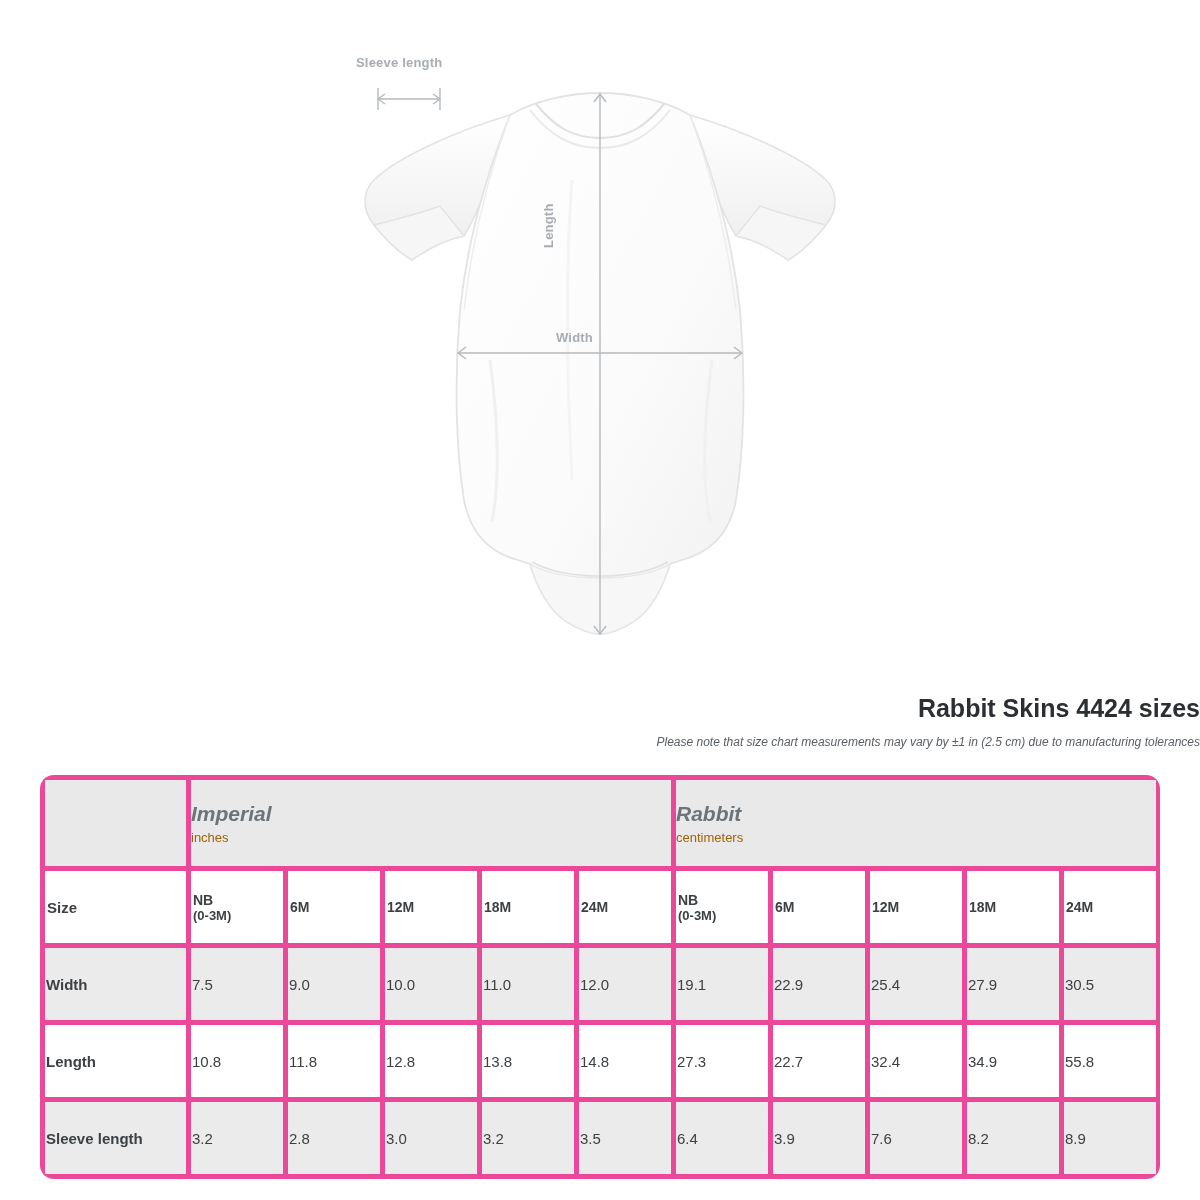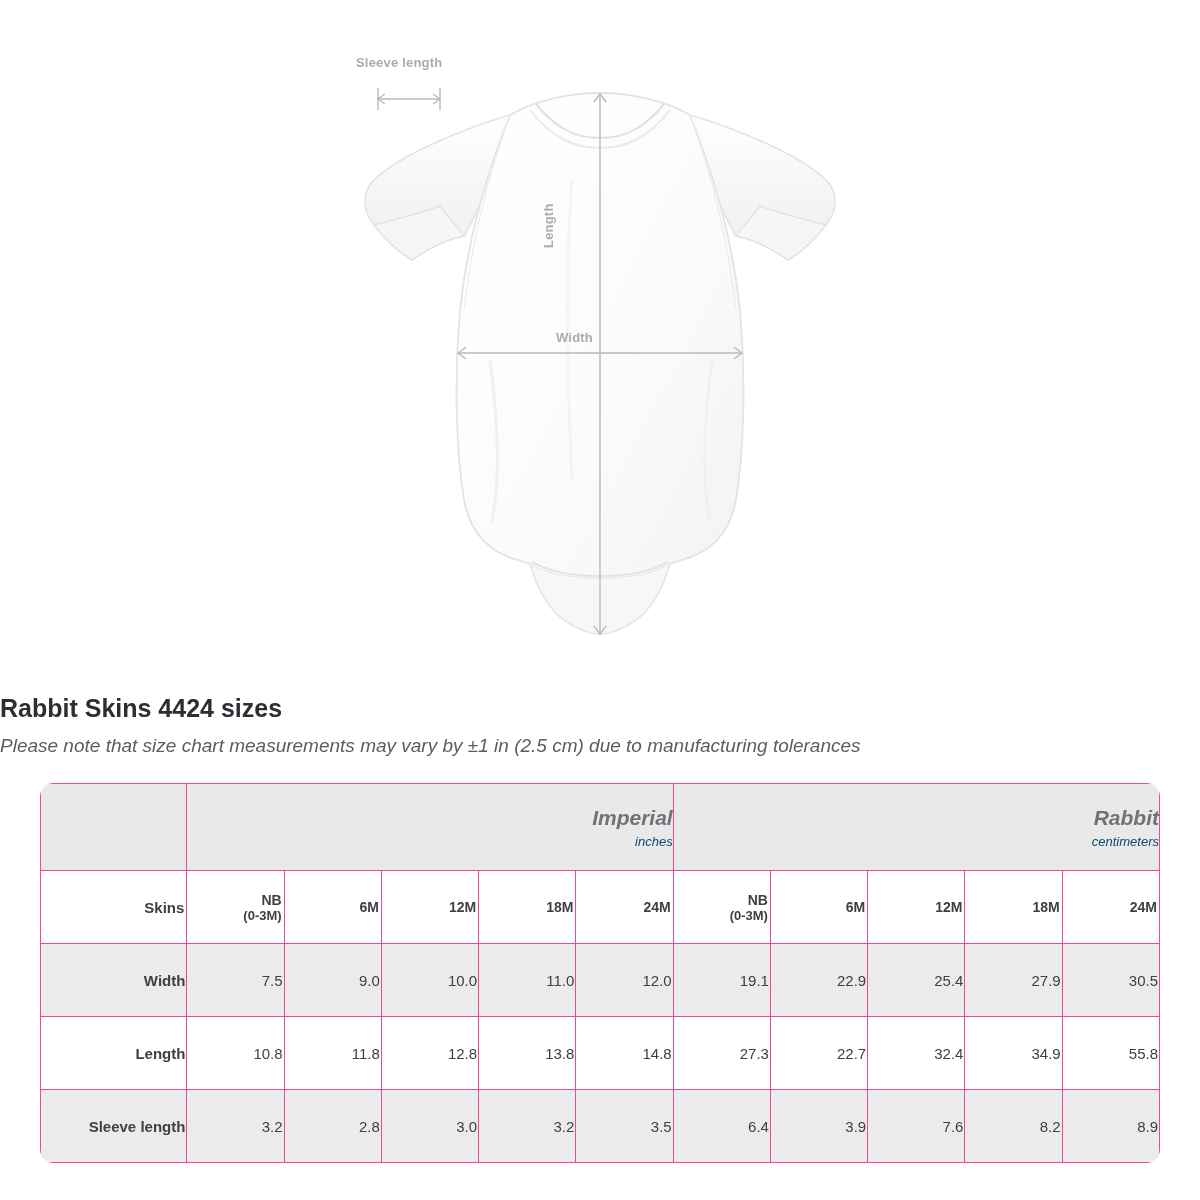--- a/index.html
+++ b/index.html
@@ -50,71 +50,70 @@
   .annot-width  { left: 556px; top: 330px; }
   .annot-length {
     left: 541px;
     top: 248px;
     transform: rotate(-90deg);
     transform-origin: left top;
   }
 
   
   .title-block {
-    text-align: left;
+    text-align: right;
     margin-top: 4px;
   }
   .chart-title {
     font-size: 25px;
     font-weight: bold;
     color: #2b2f33;
     margin: 0 0 12px 0;
   }
   .chart-note {
-    font-size: 19px;
+    font-size: 12px;
     font-style: italic;
     color: #585e63;
     margin: 0;
   }
 
   
   .table-wrap {
     margin: 26px 40px 0 40px;
     width: 1120px;
     border-radius: 14px;
     overflow: hidden;
   }
   table.size-table {
     border-collapse: collapse;
     width: 1120px;
     table-layout: fixed;
   }
   table.size-table th,
   table.size-table td {
-    border: 1px solid #ec4899;
-    text-align: right;
+    border: 5px solid #ec4899;
+    text-align: left;
     vertical-align: middle;
   }
   
   .unit-row td {
     background: #e9e9e9;
     height: 86px;
     padding: 0;
   }
   .unit-name {
     font-size: 21px;
     font-style: italic;
     font-weight: bold;
     color: #6c7379;
     line-height: 1.2;
   }
   .unit-sub {
     font-size: 13px;
-    font-style: italic;
-    color: #0c4a6e;
+    color: #a16207;
     margin-top: 4px;
   }
   
   .size-row td {
     background: #ffffff;
     height: 72px;
     font-size: 14px;
     font-weight: bold;
     color: #3d4144;
     padding: 0 2px;
@@ -265,21 +264,21 @@
           <div class="unit-name">Imperial</div>
           <div class="unit-sub">inches</div>
         </td>
         <td colspan="5">
           <div class="unit-name">Rabbit</div>
           <div class="unit-sub">centimeters</div>
         </td>
       </tr>
 
       <tr class="size-row">
-        <td class="row-label">Skins</td>
+        <td class="row-label">Size</td>
 
         <td>
           <span>NB</span>
           <span class="sub-size">(0-3M)</span>
         </td>
         <td>6M</td>
         <td>12M</td>
         <td>18M</td>
         <td>24M</td>
 

